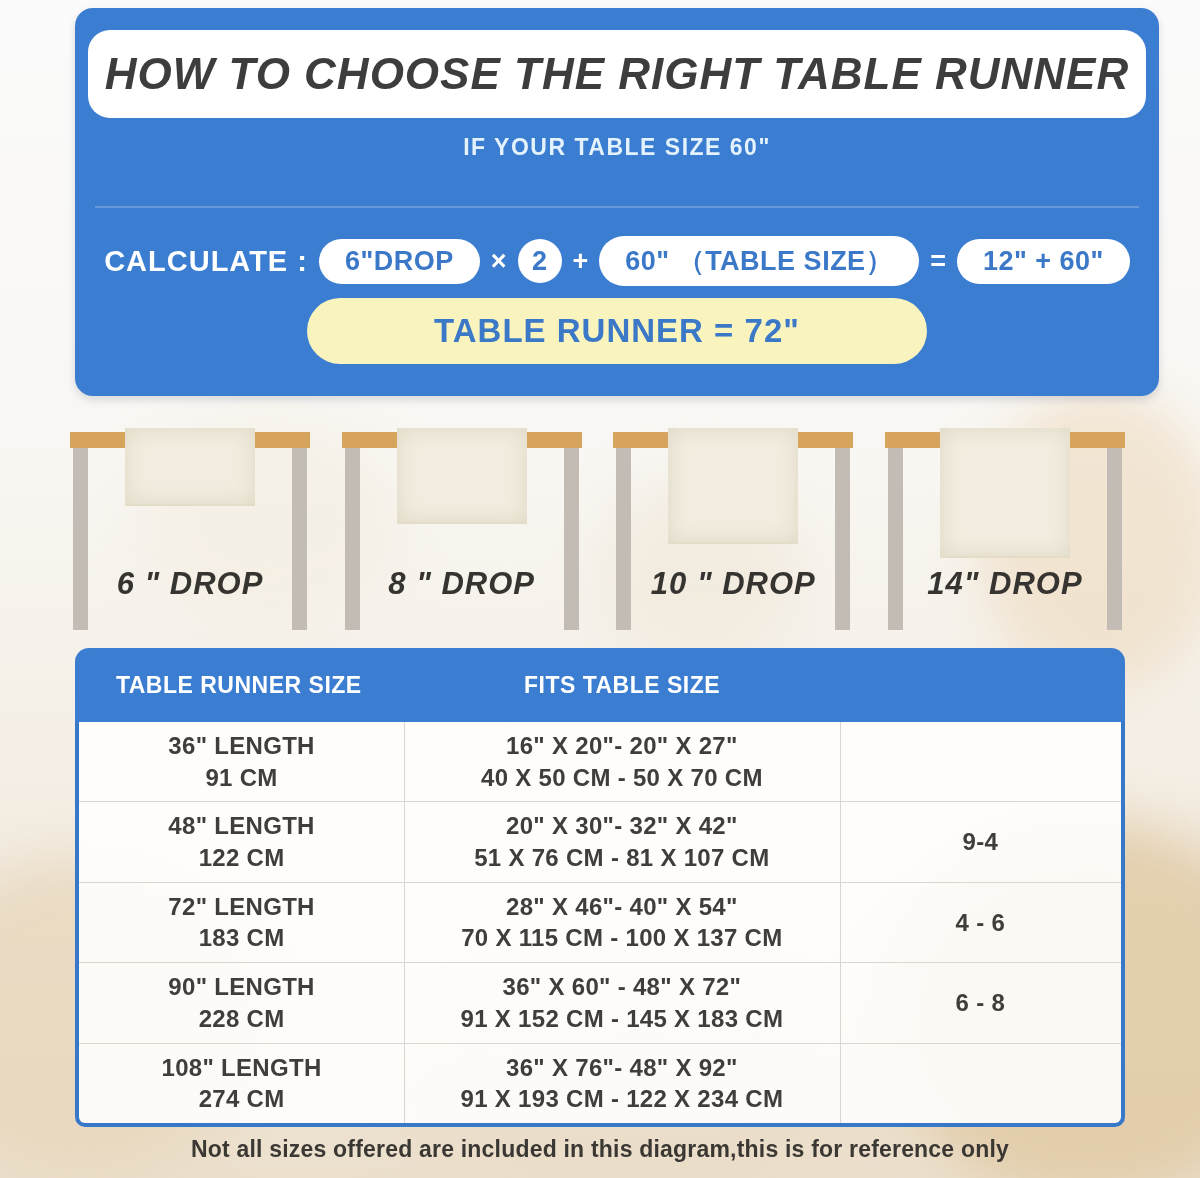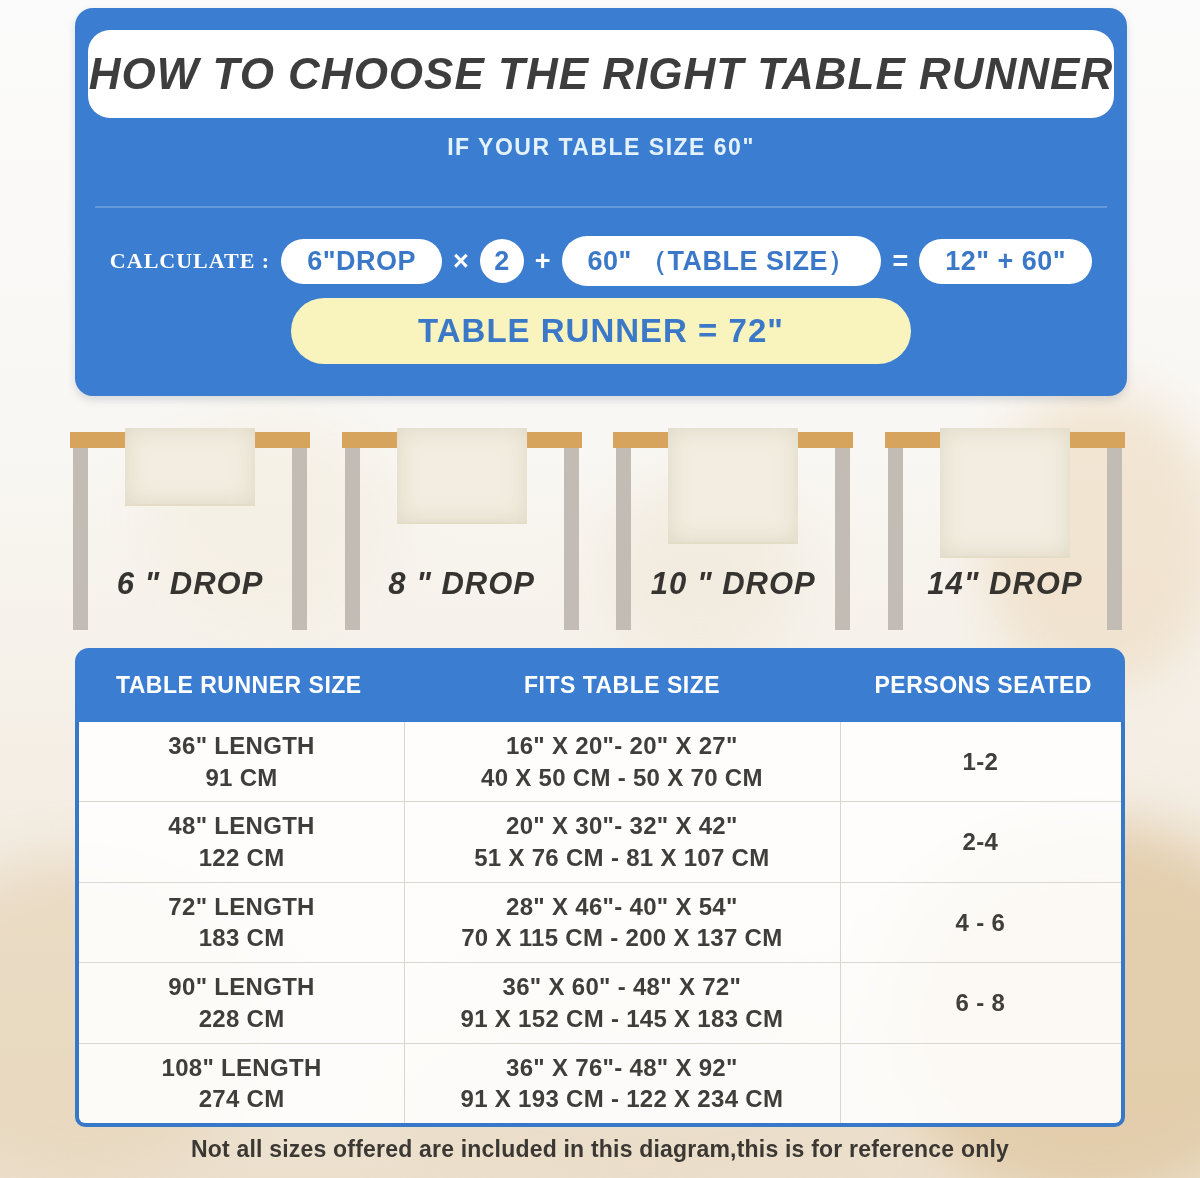--- a/index.html
+++ b/index.html
@@ -10,30 +10,30 @@
   .bg-blobs{position:absolute;inset:-40px;filter:blur(26px);pointer-events:none;}
   .blob{position:absolute;border-radius:50%;}
   .b1{left:-60px;top:900px;width:360px;height:320px;background:#e7d5bb;opacity:.75;}
   .b2{left:920px;top:860px;width:420px;height:380px;background:#e0c8a2;opacity:.8;}
   .b3{left:1020px;top:430px;width:240px;height:300px;background:#ecd9bd;opacity:.6;}
   .b4{left:420px;top:1020px;width:520px;height:220px;background:#e9dcc6;opacity:.65;}
   .b5{left:180px;top:460px;width:260px;height:200px;background:#f3ece0;opacity:.6;}
   .b6{left:640px;top:520px;width:200px;height:180px;background:#efe6d6;opacity:.55;}
 
   
-  .banner{position:absolute;left:75px;top:8px;width:1052px;height:388px;background:#3B7DD0;border-radius:18px;box-shadow:0 4px 8px rgba(60,80,110,.18);}
+  .banner{position:absolute;left:75px;top:8px;width:1052px;height:388px;background:#3B7DD0;border-radius:18px;box-shadow:0 4px 8px rgba(60,80,110,.18);padding-left:32px;}
   .title-box{position:absolute;left:13px;right:13px;top:22px;height:88px;background:#ffffff;border-radius:22px;display:flex;align-items:center;justify-content:center;}
   .title-box span{font-size:44px;font-weight:bold;font-style:italic;color:#3d3d3d;letter-spacing:1px;white-space:nowrap;}
   .subtitle{position:absolute;left:0;right:0;text-align:center;color:#e3f2fc;font-weight:bold;letter-spacing:1.5px;font-size:23px;}
   .sub1{top:126px;}
   .sub2{top:162px;}
   .banner-divider{position:absolute;left:20px;right:20px;top:198px;height:2px;background:rgba(255,255,255,.22);}
 
   .calc-row{position:absolute;left:0;right:0;top:228px;display:flex;align-items:center;justify-content:center;gap:11px;}
-  .calc-label{color:#ffffff;font-size:22px;font-weight:bold;letter-spacing:1px;font-family:Liberation Serif, serif;}
+  .calc-label{color:#ffffff;font-size:29px;font-weight:bold;letter-spacing:1px;}
   .pill{background:#ffffff;color:#3B78C8;font-weight:bold;font-size:27px;border-radius:999px;padding:7px 26px;white-space:nowrap;letter-spacing:.5px;}
   .op{color:#ffffff;font-size:27px;font-weight:bold;}
   .circle{background:#ffffff;color:#3B78C8;font-weight:bold;font-size:27px;width:44px;height:44px;border-radius:50%;display:flex;align-items:center;justify-content:center;}
   .final-pill{position:absolute;left:50%;transform:translateX(-50%);top:290px;width:620px;height:66px;background:#F9F4BE;border-radius:999px;display:flex;align-items:center;justify-content:center;}
   .final-pill span{color:#3B78C8;font-size:33px;font-weight:bold;letter-spacing:1px;}
 
   
   .figures{position:absolute;left:70px;top:414px;width:1055px;height:235px;display:flex;justify-content:space-between;}
   .figure{position:relative;width:240px;height:235px;}
   .tabletop{position:absolute;left:0;right:0;top:18px;height:16px;background:#D7A45E;z-index:1;}
@@ -124,58 +124,56 @@
       <div class="tabletop"></div>
       <div class="runner"></div>
       <div class="drop-label">14" DROP</div>
     </div>
   </div>
 
   <div class="size-table">
     <div class="thead">
       <div class="th">TABLE RUNNER SIZE</div>
       <div class="th">FITS TABLE SIZE</div>
-      <div class="th">PERSONS SEATED</div>
     </div>
     <div class="tbody">
       <div class="vline v1"></div>
       <div class="vline v2"></div>
 
       <div class="trow">
         <div class="cell">
           <div>36" LENGTH</div>
           <div>91 CM</div>
         </div>
         <div class="cell">
           <div>16" X 20"- 20" X 27"</div>
           <div>40 X 50 CM - 50 X 70 CM</div>
         </div>
-        <div class="cell">1-2</div>
       </div>
 
       <div class="trow">
         <div class="cell">
           <div>48" LENGTH</div>
           <div>122 CM</div>
         </div>
         <div class="cell">
           <div>20" X 30"- 32" X 42"</div>
           <div>51 X 76 CM - 81 X 107 CM</div>
         </div>
-        <div class="cell">2-4</div>
+        <div class="cell">9-4</div>
       </div>
 
       <div class="trow">
         <div class="cell">
           <div>72" LENGTH</div>
           <div>183 CM</div>
         </div>
         <div class="cell">
           <div>28" X 46"- 40" X 54"</div>
-          <div>70 X 115 CM - 200 X 137 CM</div>
+          <div>70 X 115 CM - 100 X 137 CM</div>
         </div>
         <div class="cell">4 - 6</div>
       </div>
 
       <div class="trow">
         <div class="cell">
           <div>90" LENGTH</div>
           <div>228 CM</div>
         </div>
         <div class="cell">

